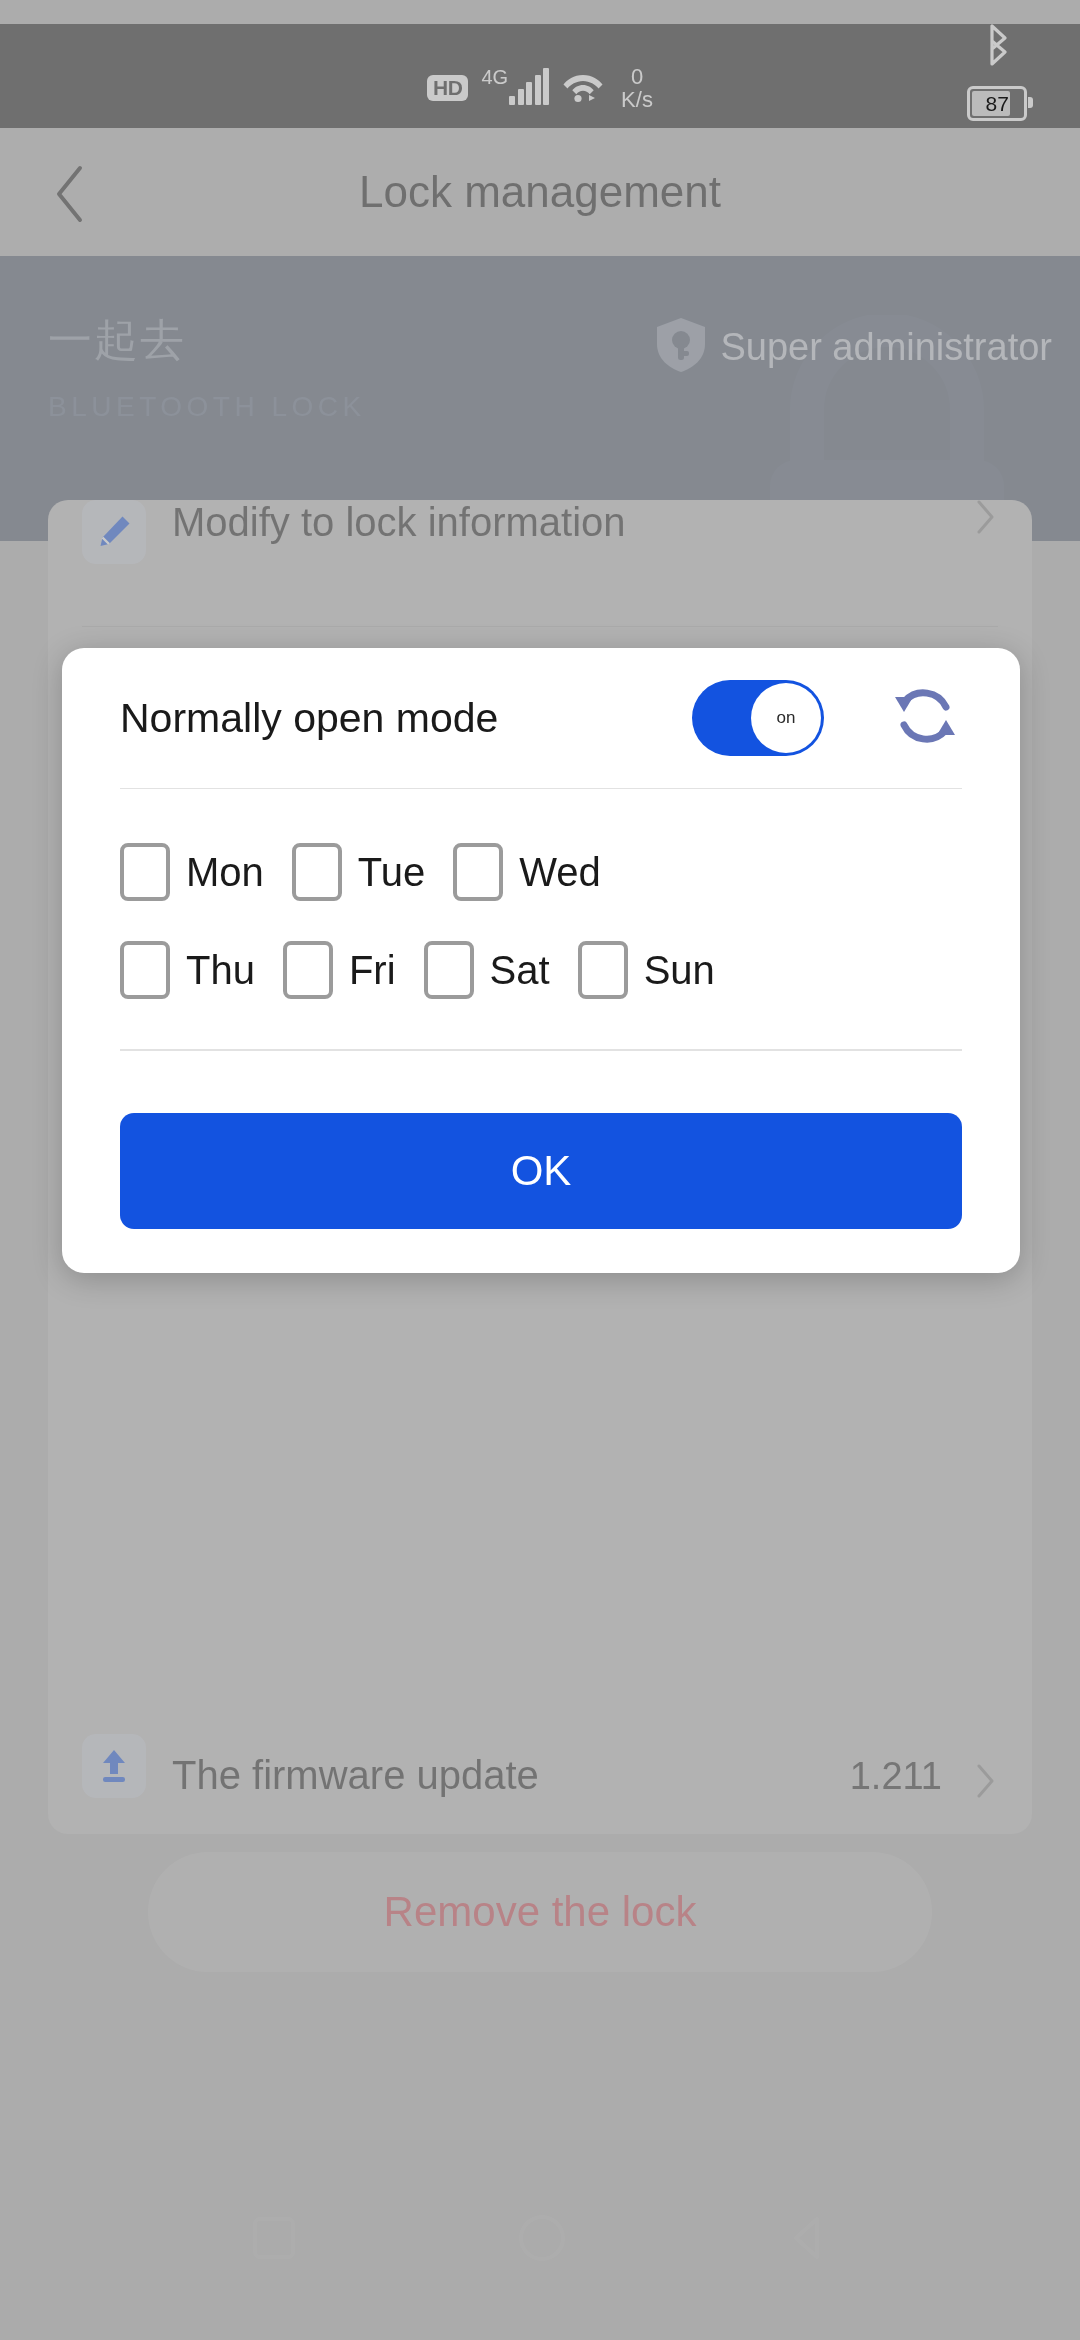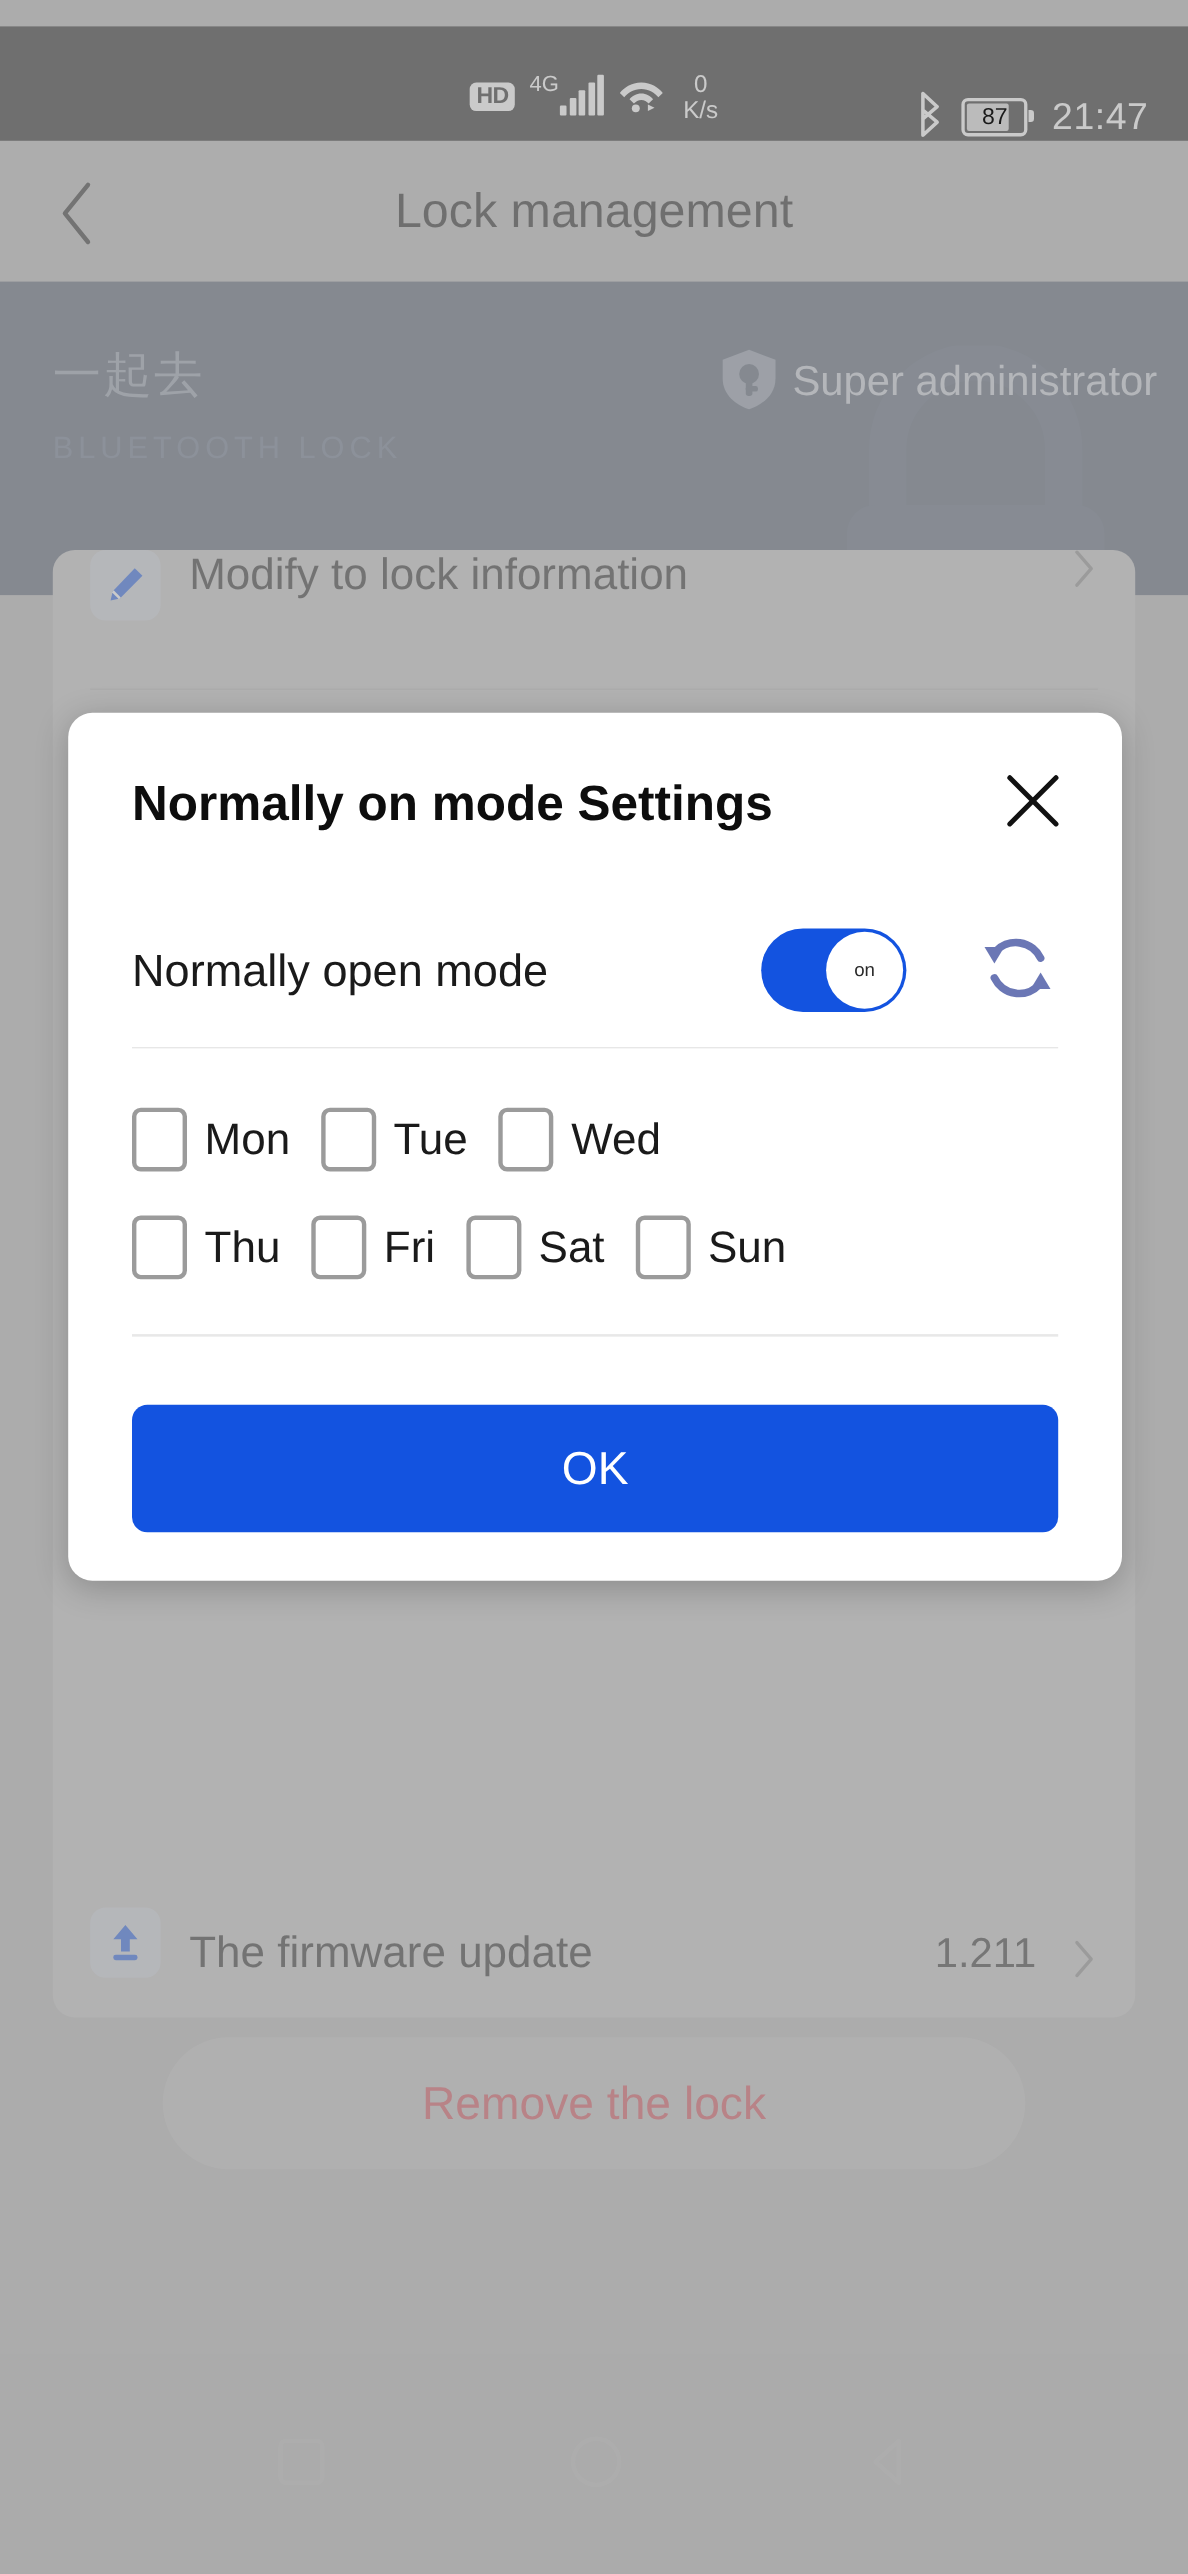--- a/index.html
+++ b/index.html
@@ -80,20 +80,21 @@
   .netspeed .n { font-size: 22px; display: block; }
   .netspeed .u { font-size: 22px; display: block; }
 
   .sb-right {
     position: absolute;
     right: 36px; top: 0;
     height: 164px;
     display: flex;
     align-items: center;
     gap: 16px;
+    flex-direction: column;
   }
   .battery {
     position: relative;
     width: 54px; height: 29px;
     border: 3px solid #fff;
     border-radius: 6px;
     display: flex;
     align-items: center;
     justify-content: center;
   }
@@ -545,30 +546,20 @@
       <svg width="42" height="46" viewBox="0 0 42 46">
           <path d="M30 4 L9 23 L30 42 Z" stroke="#fff" stroke-width="4" fill="none" stroke-linejoin="round"></path>
         </svg>
     </span>
   </div>
 
   <div id="scrim"></div>
 
   <div id="modal">
 
-    <div id="modal-header">
-      <span id="modal-title">Normally on mode Settings</span>
-      <span id="modal-close">
-        <span>
-          <svg width="58" height="58" viewBox="0 0 58 58">
-            <path d="M8 8 L50 50 M50 8 L8 50" stroke="#111" stroke-width="4.5" stroke-linecap="round"></path>
-          </svg>
-        </span>
-      </span>
-    </div>
 
     <div id="toggle-row">
       <span class="tl">Normally open mode</span>
       <span id="mode-switch">
         <span class="knob">on</span>
       </span>
       <span id="refresh-btn">
         <span>
           <svg width="74" height="74" viewBox="0 0 74 74">
             <path d="M17 22 A25 25 0 0 1 58 28" stroke="#6b77b5" stroke-width="7" fill="none" stroke-linecap="round"></path>

